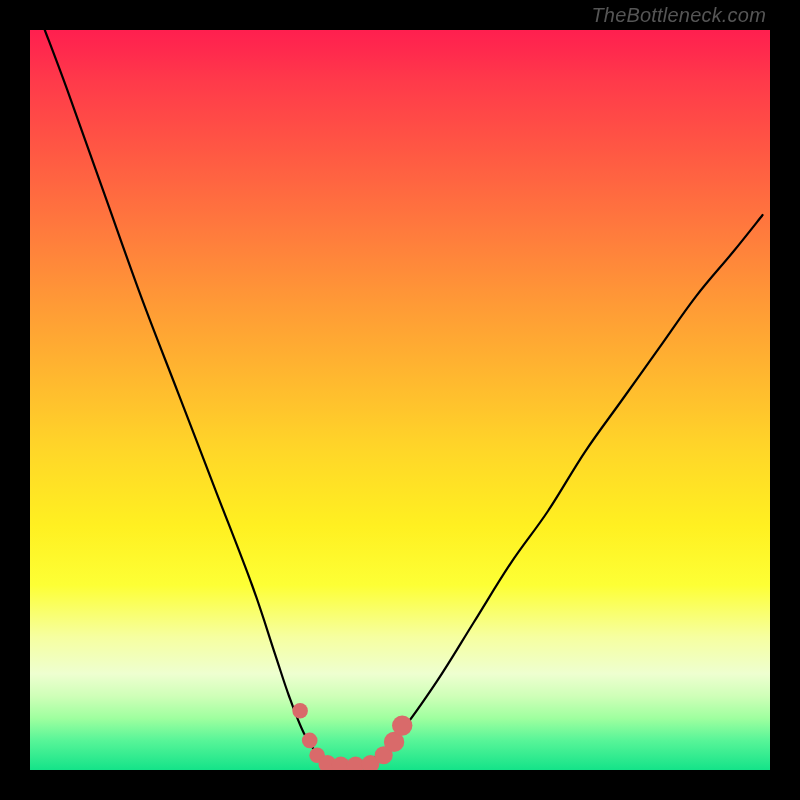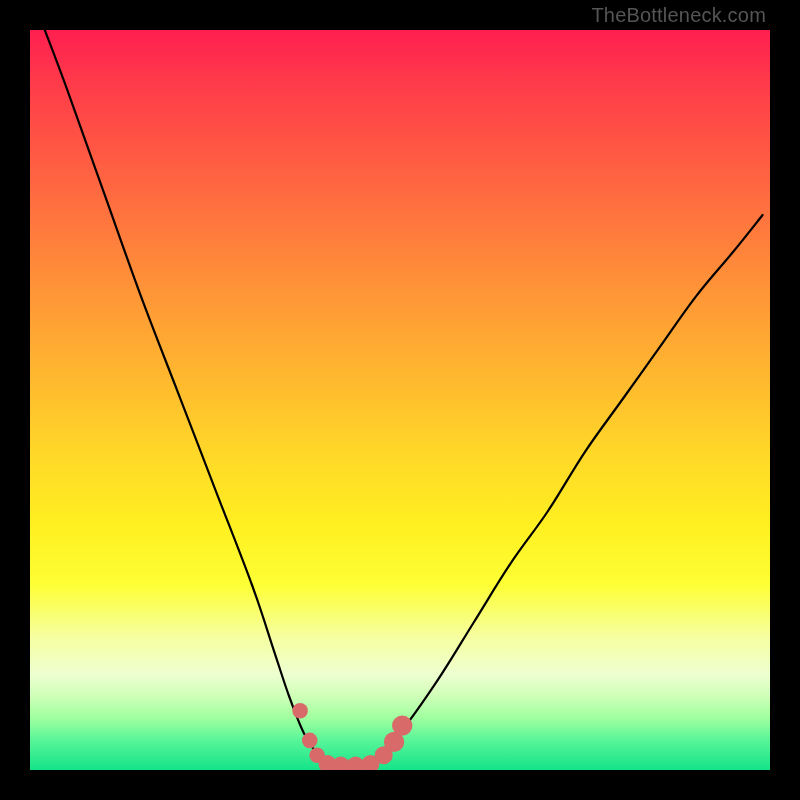--- a/index.html
+++ b/index.html
@@ -11,20 +11,21 @@
     background: #000;
     font-family: Arial, Helvetica, sans-serif;
   }
   .frame {
     position: absolute;
     left: 0;
     top: 0;
     width: 800px;
     height: 800px;
     background: #000;
+    font-style: italic;
   }
   .plot {
     position: absolute;
     left: 30px;
     top: 30px;
     width: 740px;
     height: 740px;
     overflow: hidden;
   }
   .gradient {

